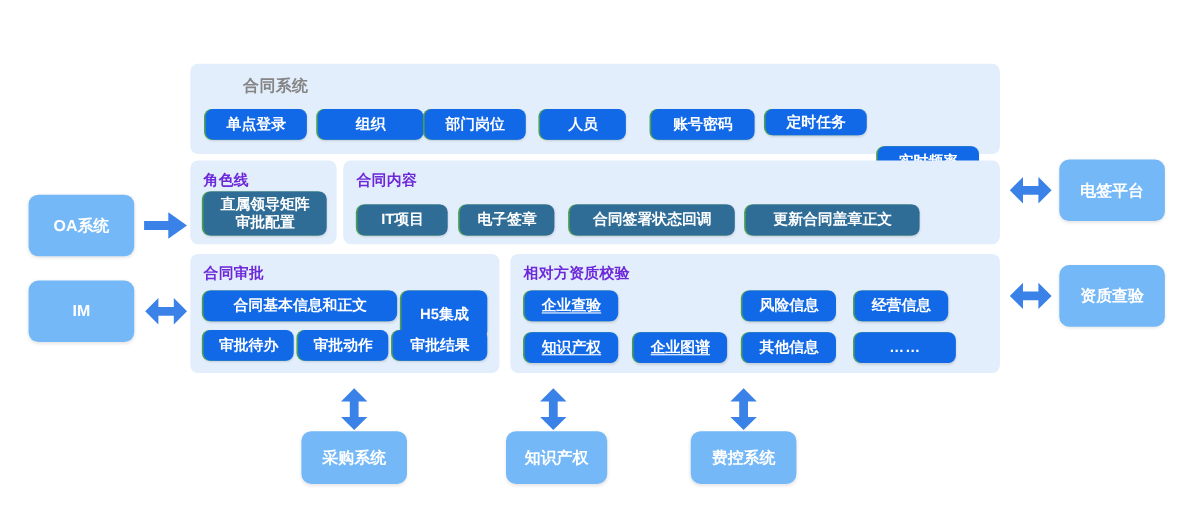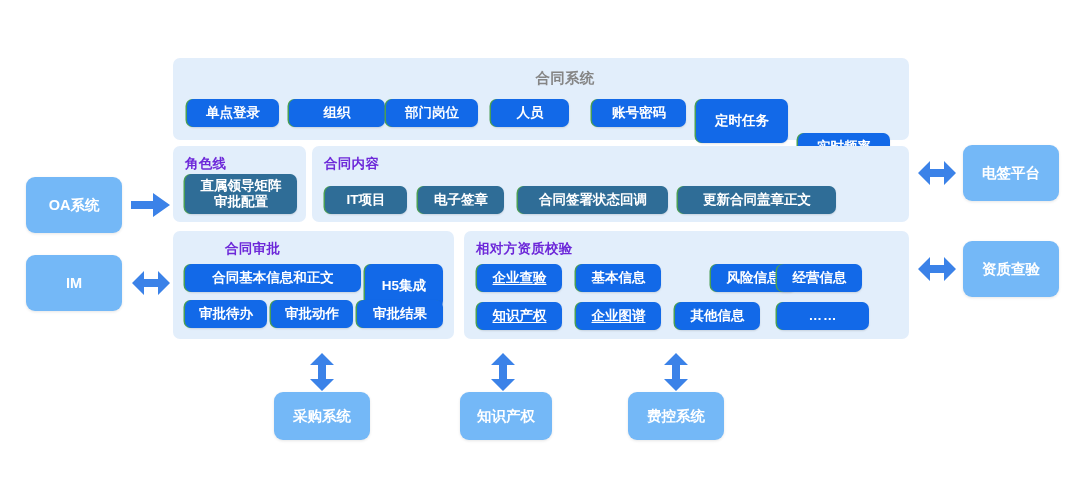--- a/index.html
+++ b/index.html
@@ -24,21 +24,21 @@
   .panel-title {
     position: absolute;
     color: #6d28d9;
     font-size: 13.5px;
     font-weight: bold;
     letter-spacing: .3px;
     white-space: nowrap;
   }
   .panel-title.center {
     left: 0; right: 0;
-    text-align: center;
+    text-align: left;
     font-size: 14.5px;
     color: #858585;
     margin-left: 48px;
   }
 
   
   .chip {
     position: absolute;
     display: flex;
     align-items: center;
@@ -82,56 +82,55 @@
 <div id="canvas">
 
   <div class="panel" style="left:173px; top:58px; width:736px; height:82px;">
     <div class="panel-title center" style="top:11px;">合同系统</div>
   </div>
   <div class="chip" style="left:187px; top:99px; width:92px; height:28px;">单点登录</div>
   <div class="chip" style="left:289px; top:99px; width:96px; height:28px;">组织</div>
   <div class="chip" style="left:386px; top:99px; width:92px; height:28px;text-align:center;">部门岗位</div>
   <div class="chip" style="left:491px; top:99px; width:78px; height:28px;">人员</div>
   <div class="chip" style="left:592px; top:99px; width:94px; height:28px;">账号密码</div>
-  <div class="chip" style="left:696px; top:99px; width:92px; height:44px;">定时任务</div>
+  <div class="chip" style="left:696px; top:99px; width:92px; height:24px;">定时任务</div>
   <div class="chip" style="left:798px; top:99px; width:92px; height:28px;margin-top:34px;">实时频率</div>
 
   <div class="panel" style="left:173px; top:146px; width:133px; height:76px;">
     <div class="panel-title" style="left:12px; top:9px;">角色线</div>
   </div>
   <div class="chip steel" style="left:185px; top:174px; width:112px; height:40px; flex-direction:column;">
     <span>直属领导矩阵</span>
     <span>审批配置</span>
   </div>
 
   <div class="panel" style="left:312px; top:146px; width:597px; height:76px;">
     <div class="panel-title" style="left:12px; top:9px;">合同内容</div>
   </div>
   <div class="chip steel" style="left:325px; top:186px; width:82px; height:28px;">IT项目</div>
   <div class="chip steel" style="left:418px; top:186px; width:86px; height:28px;">电子签章</div>
   <div class="chip steel" style="left:518px; top:186px; width:150px; height:28px;">合同签署状态回调</div>
   <div class="chip steel" style="left:678px; top:186px; width:158px; height:28px;">更新合同盖章正文</div>
 
   <div class="panel" style="left:173px; top:231px; width:281px; height:108px;">
-    <div class="panel-title" style="left:12px; top:9px;margin-left:40px;">合同审批</div>
+    <div class="panel-title" style="left:12px; top:9px;">合同审批</div>
   </div>
   <div class="chip" style="left:185px; top:264px; width:176px; height:28px;">合同基本信息和正文</div>
   <div class="chip" style="left:365px; top:264px; width:78px; height:44px;">H5集成</div>
   <div class="chip" style="left:185px; top:300px; width:82px; height:28px;">审批待办</div>
   <div class="chip" style="left:271px; top:300px; width:82px; height:28px;">审批动作</div>
   <div class="chip" style="left:357px; top:300px; width:86px; height:28px;">审批结果</div>
 
   <div class="panel" style="left:464px; top:231px; width:445px; height:108px;">
     <div class="panel-title" style="left:12px; top:9px;">相对方资质校验</div>
   </div>
   <div class="chip" style="left:477px; top:264px; width:85px; height:28px;">
     <u>企业查验</u>
   </div>
-  <div class="chip" style="left:576px; top:264px; width:85px; height:28px;">基本信息</div>
-  <div class="chip" style="left:675px; top:264px; width:85px; height:28px;margin-left:36px;">风险信息</div>
+  <div class="chip" style="left:675px; top:264px; width:85px; height:28px;">风险信息</div>
   <div class="chip" style="left:777px; top:264px; width:85px; height:28px;">经营信息</div>
   <div class="chip" style="left:477px; top:302px; width:85px; height:28px;">
     <u>知识产权</u>
   </div>
   <div class="chip" style="left:576px; top:302px; width:85px; height:28px;">
     <u>企业图谱</u>
   </div>
   <div class="chip" style="left:675px; top:302px; width:85px; height:28px;">其他信息</div>
   <div class="chip" style="left:777px; top:302px; width:92px; height:28px; letter-spacing:1px;">……</div>
 

